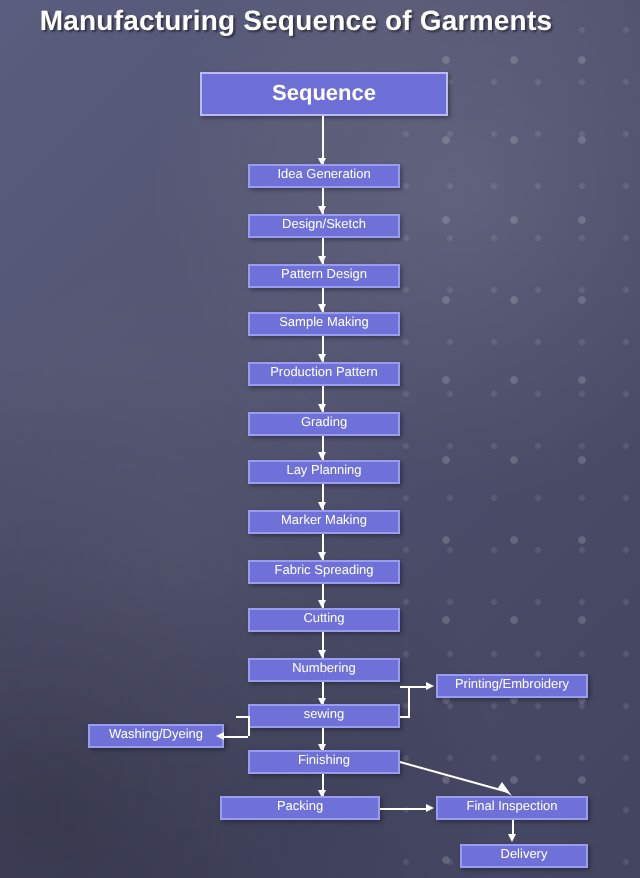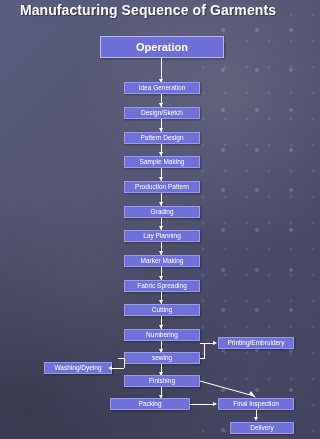--- a/index.html
+++ b/index.html
@@ -110,21 +110,21 @@
 </style>
 </head>
 <body>
 
 <div id="slide">
   <div class="dots"></div>
   <div class="sheen"></div>
 
   <div id="title">Manufacturing Sequence of Garments</div>
 
-  <div class="node header" style="left:100px; top:36px; width:124px; height:22px;">Operation</div>
+  <div class="node header" style="left:100px; top:36px; width:124px; height:22px;">Sequence</div>
 
   <div class="conn vline" style="left:161px; top:58px; height:24px;"></div>
   <div class="arrow-down" style="left:158.5px; top:79px;"></div>
 
   <div class="node" style="left:124px; top:82px; width:76px; height:12px;">Idea Generation</div>
   <div class="conn vline" style="left:161px; top:94px; height:13px;"></div>
   <div class="arrow-down" style="left:158.5px; top:103px;"></div>
 
   <div class="node" style="left:124px; top:107px; width:76px; height:12px;">Design/Sketch</div>
   <div class="conn vline" style="left:161px; top:119px; height:13px;"></div>

